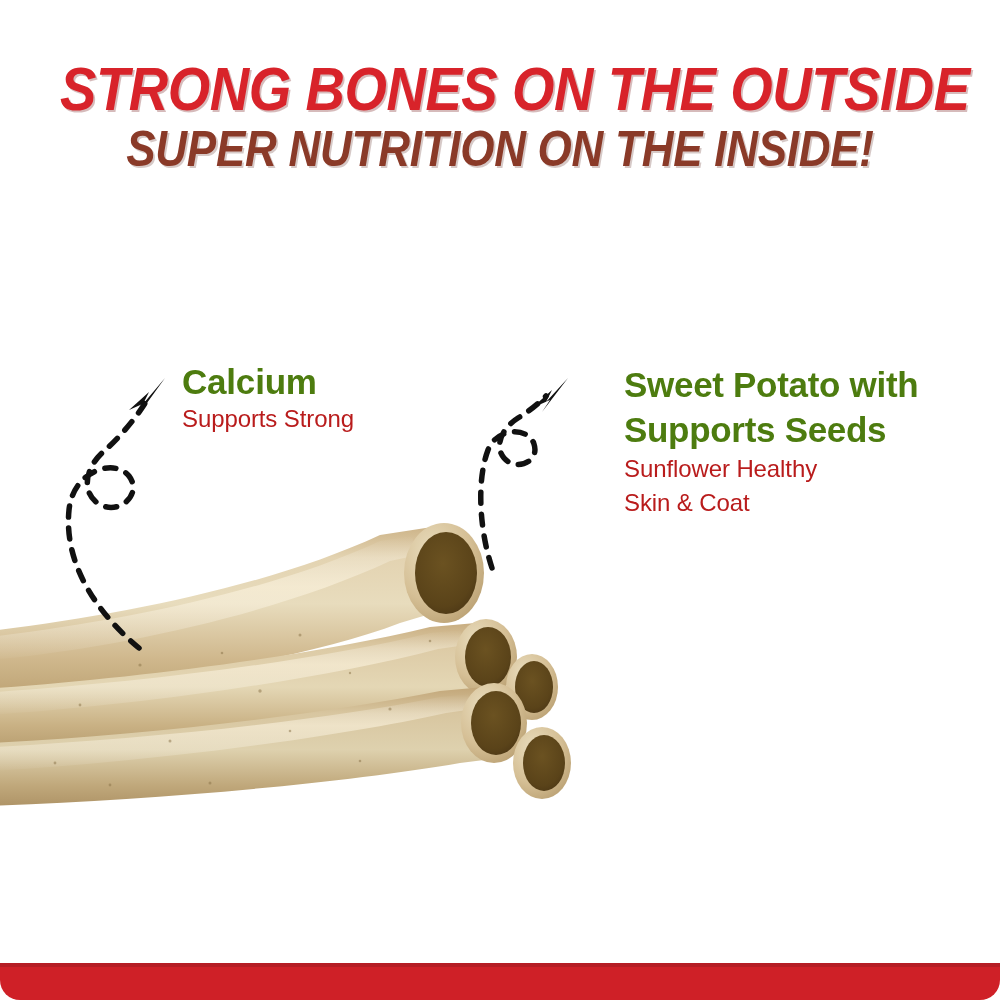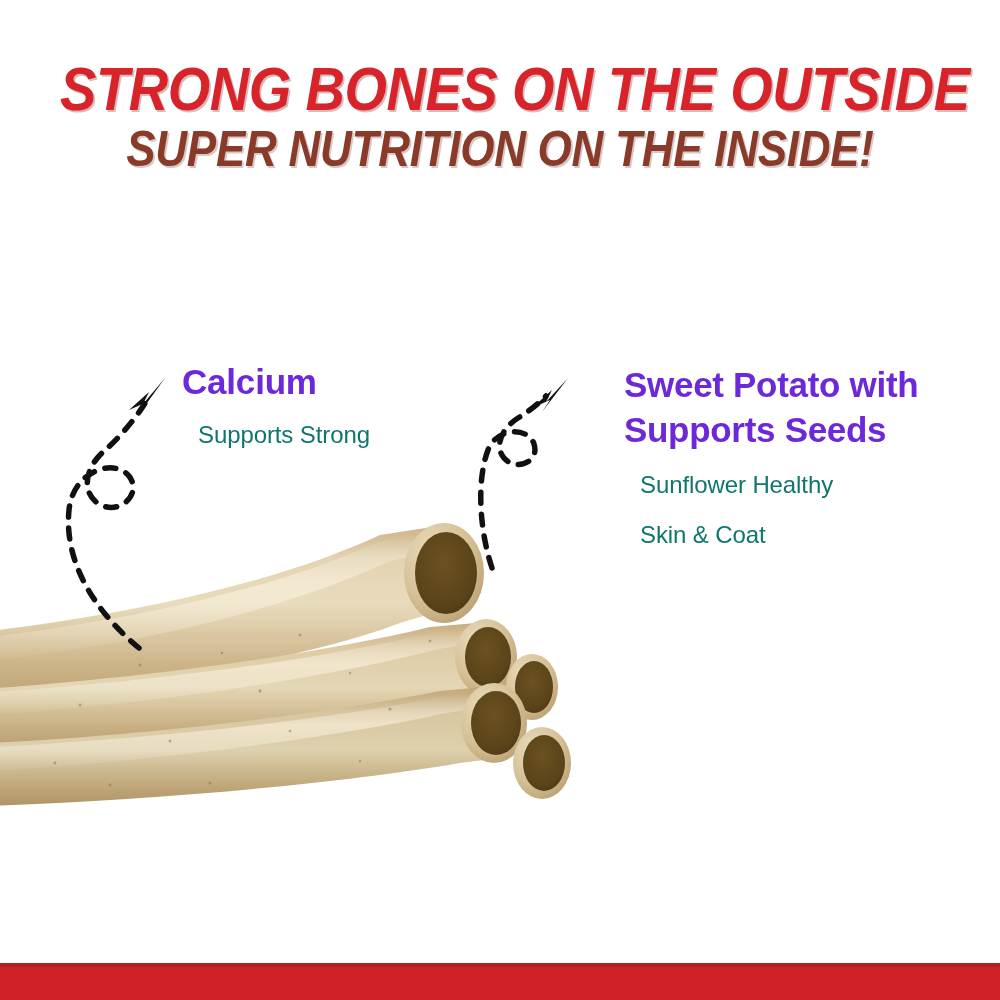--- a/index.html
+++ b/index.html
@@ -9,20 +9,21 @@
   }
   body {
     font-family: "Liberation Sans", sans-serif;
   }
   #canvas {
     position: relative;
     width: 1000px;
     height: 1000px;
     background: #ffffff;
     overflow: hidden;
+    border-radius: 20px;
   }
 
   
   .headline-block {
     position: absolute;
     left: 0;
     top: 58px;
     width: 1000px;
     text-align: center;
   }
@@ -56,29 +57,29 @@
     text-shadow: 2px 2px 0 rgba(90, 40, 30, 0.25);
   }
 
   
   .callout {
     position: absolute;
   }
   .callout-title {
     font-family: "Liberation Sans", sans-serif;
     font-weight: 700;
-    color: #6d28d9;
+    color: #4d7c0f;
     margin: 0;
     padding: 0;
   }
   .callout-body {
     font-family: "Liberation Sans", sans-serif;
     font-weight: 400;
-    color: #0f766e;
-    margin: 16px;
+    color: #b91c1c;
+    margin: 0;
     padding: 0;
   }
 
   #callout-left {
     left: 182px;
     top: 362px;
     width: 260px;
   }
   #callout-left .callout-title {
     font-size: 35px;

